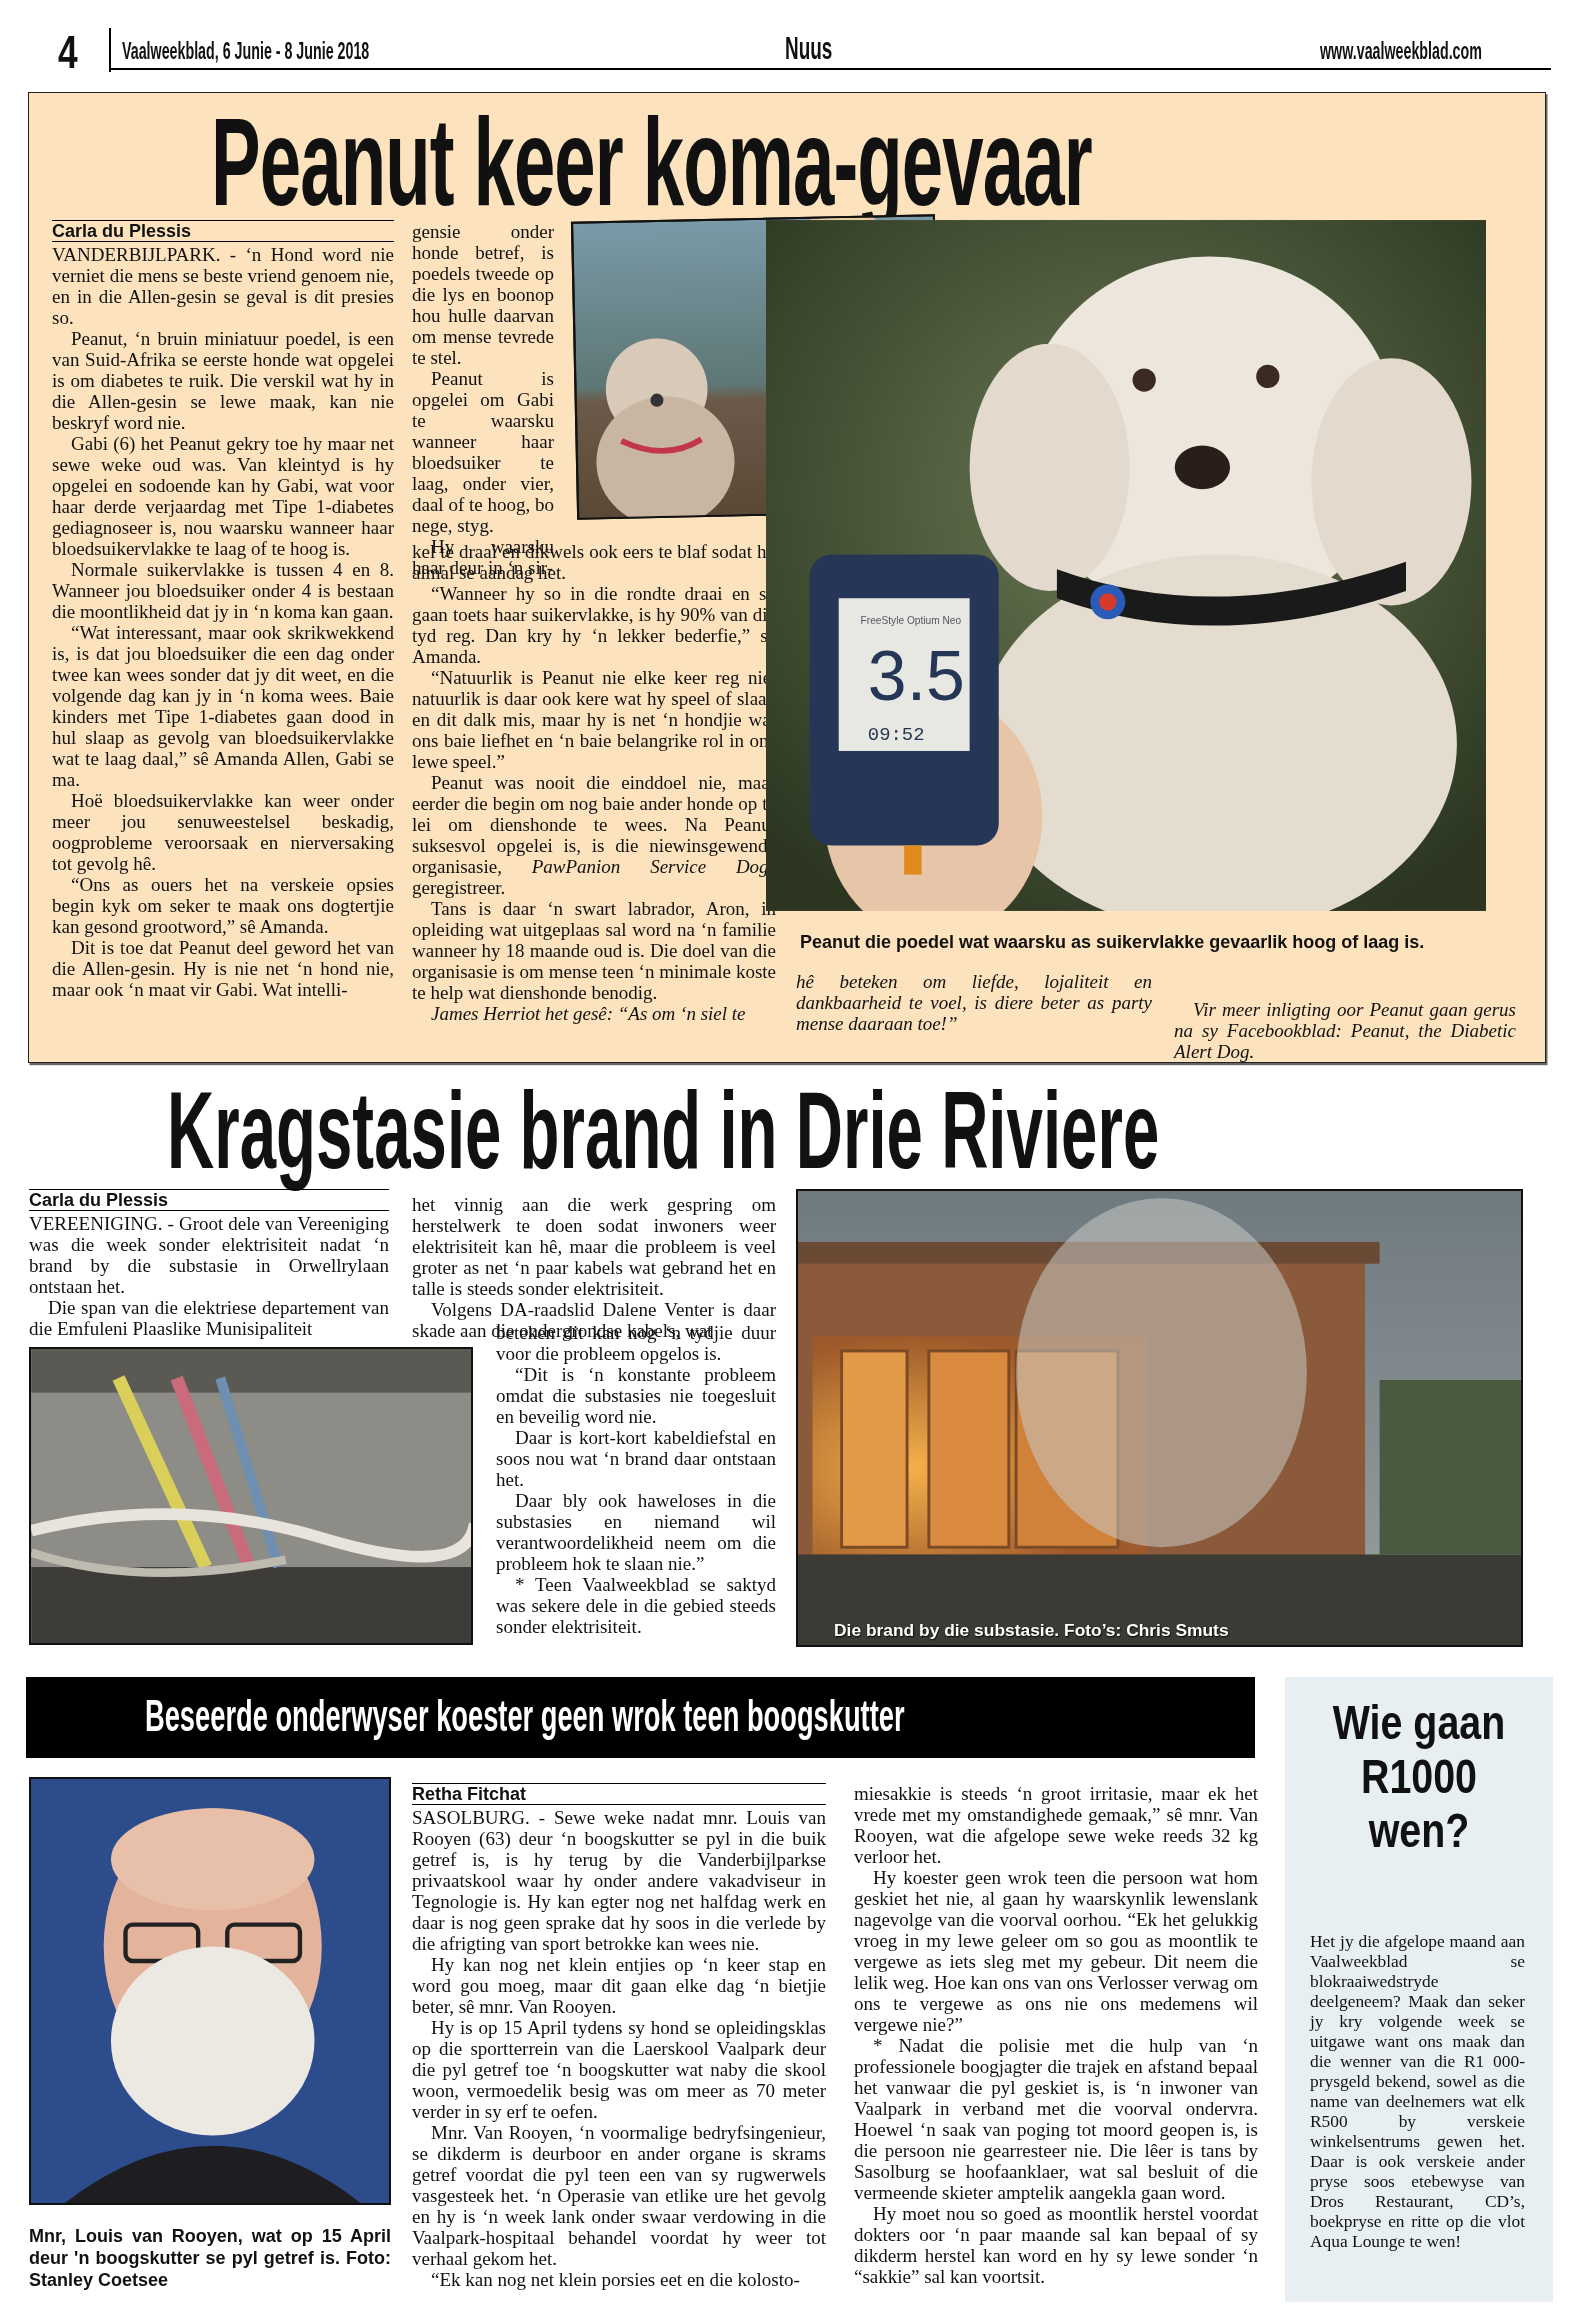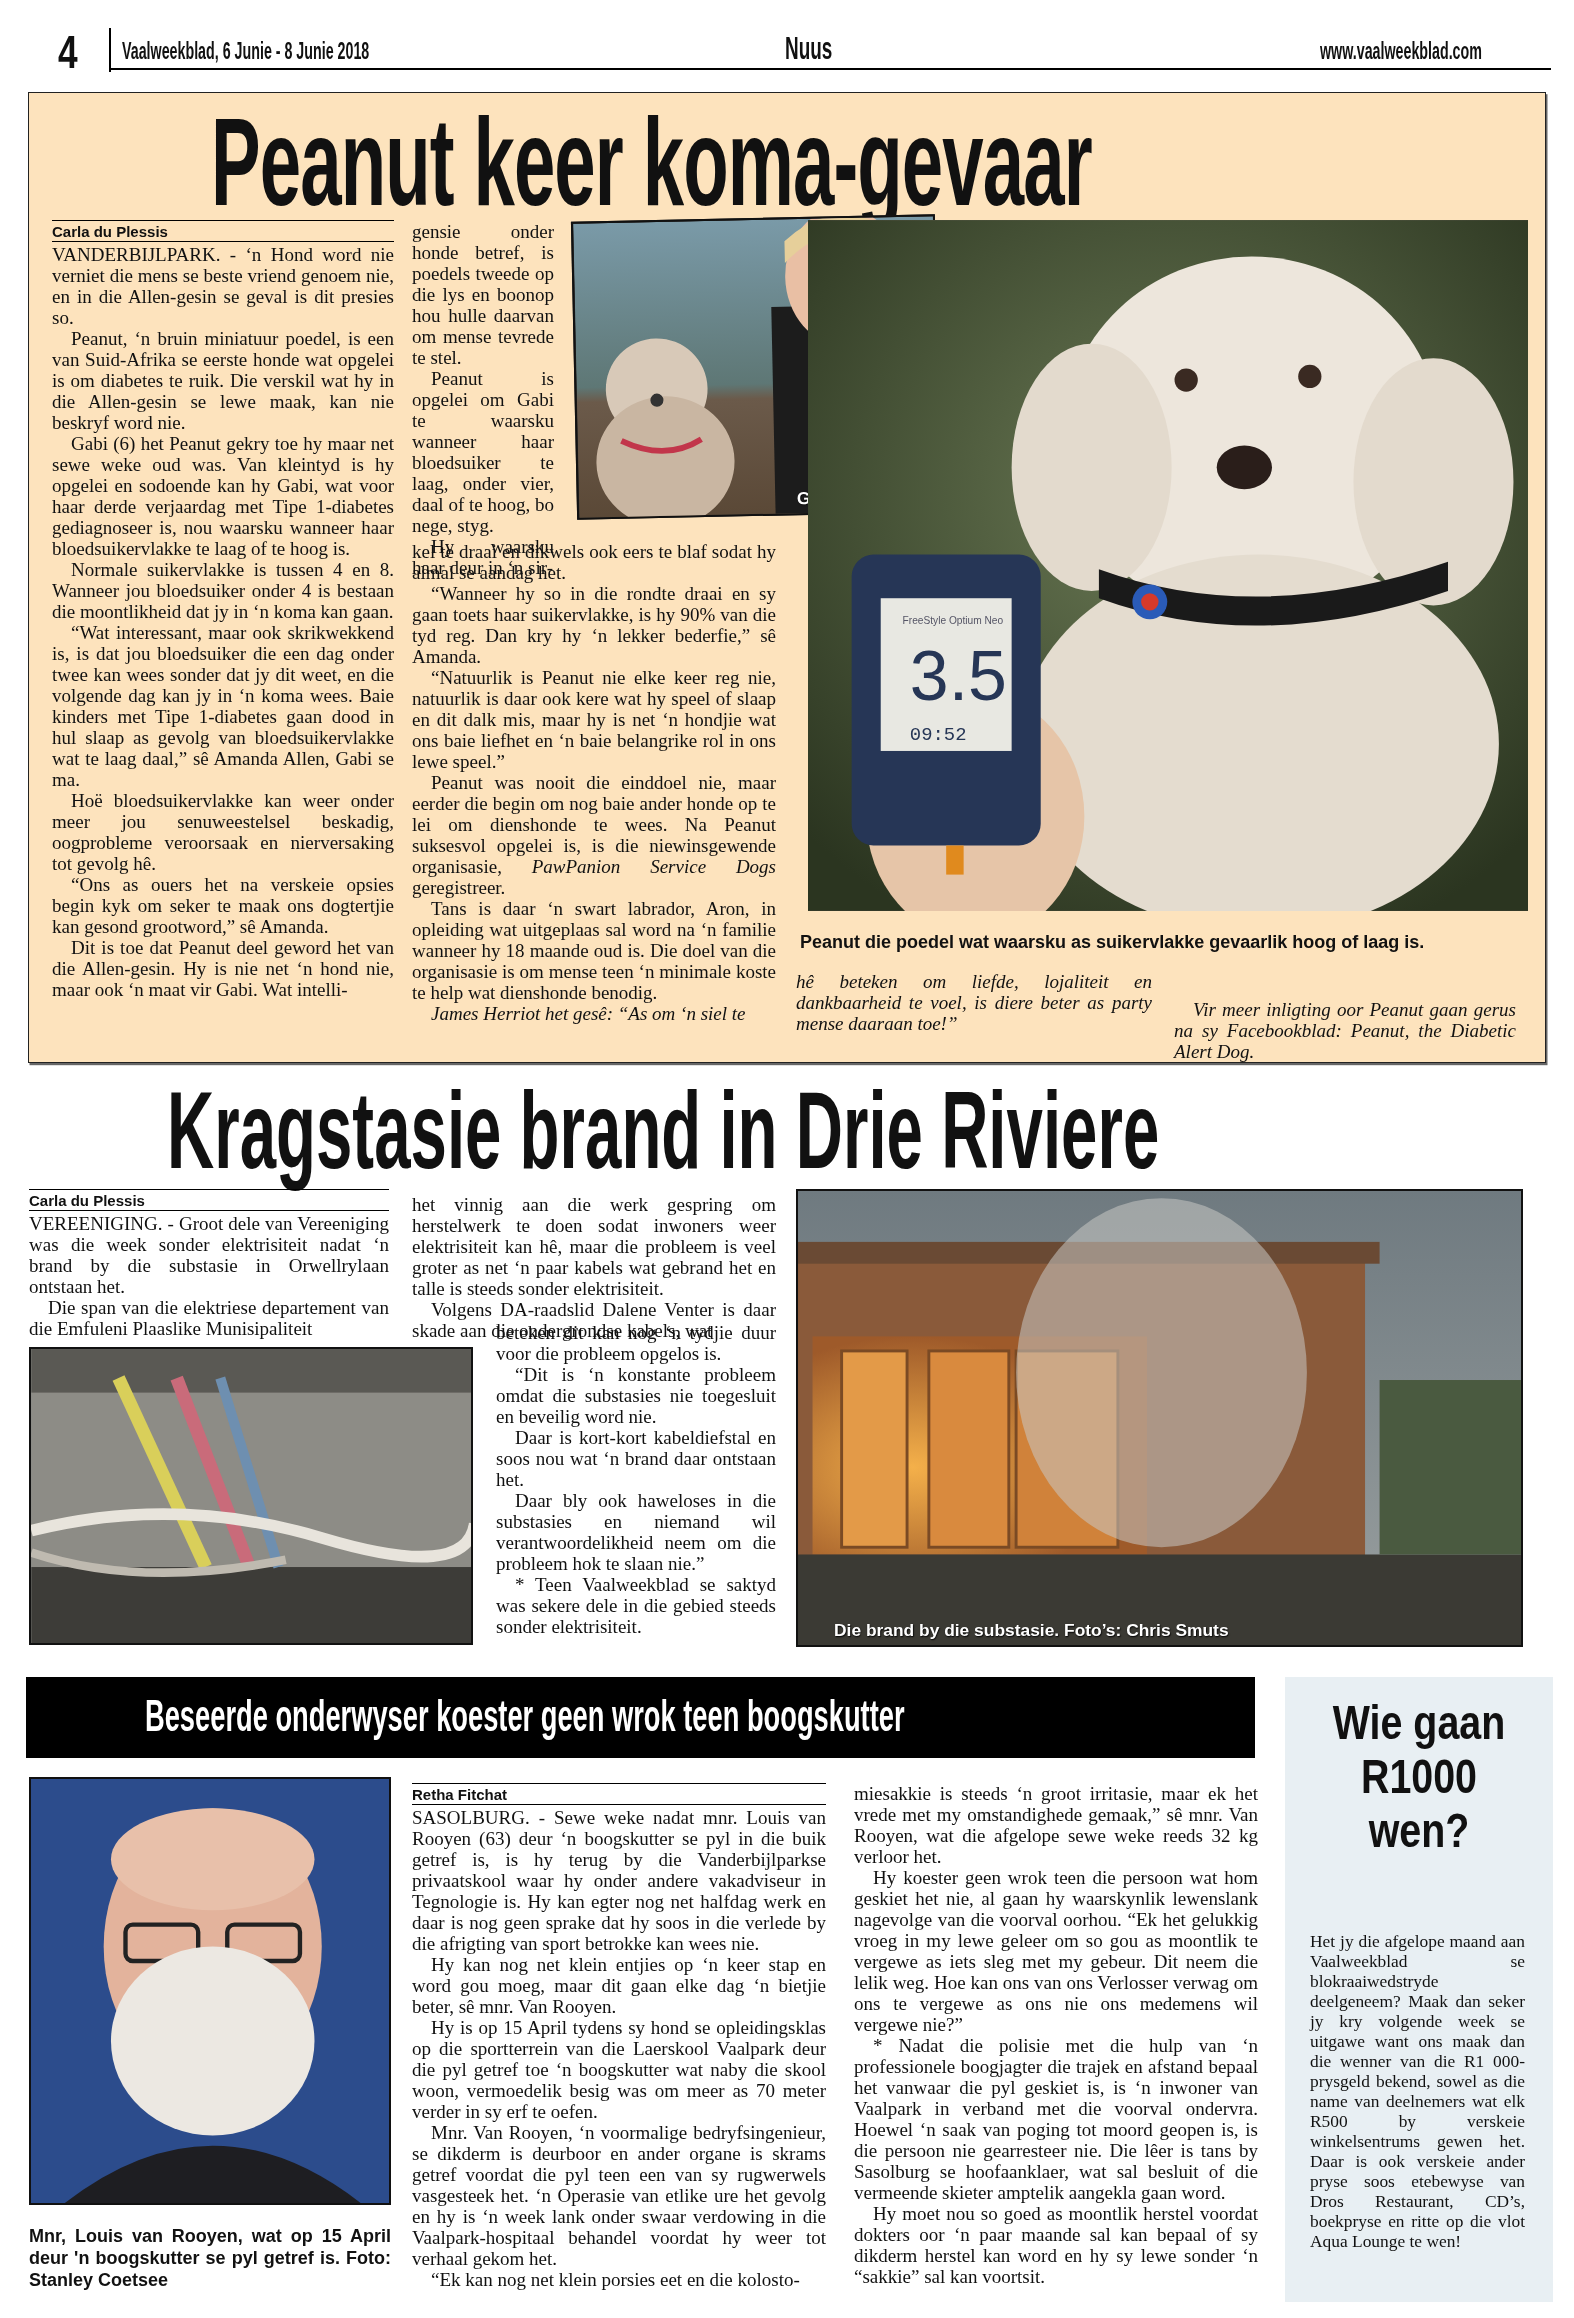--- a/index.html
+++ b/index.html
@@ -14,21 +14,21 @@
   .hdr-vbar { left: 109px; top: 28px; width: 1.5px; height: 44px; background: #000; }
   .hdr-line { left: 111px; top: 68px; width: 1440px; height: 2.2px; background: #000; }
   .hdr-date { left: 122px; top: 38px; font-size: 23px; transform: scaleX(0.62); }
   .hdr-section { left: 785px; top: 30.5px; font-size: 30.5px; transform: scaleX(0.62); }
   .hdr-url { left: 1320px; top: 38px; font-size: 23px; transform: scaleX(0.62); }
 
   
   .peanut-panel { left: 28px; top: 92px; width: 1518px; height: 971px; background: #fde3bd; border: 1.5px solid #222; box-shadow: 1.5px 2.2px 0 #666; }
   .headline-peanut { left: 211px; top: 100px; font-size: 124px; line-height: 124px; transform: scaleX(0.6); letter-spacing: -1.5px; }
 
-  .byline { font-family: "Liberation Sans", sans-serif; font-weight: bold; font-size: 15px; border-top: 1.5px solid #000; border-bottom: 1.5px solid #000; padding: 1.5px 0 0.7px 0; line-height: 17.4px; }
+  .byline { font-family: "Liberation Sans", sans-serif; font-weight: bold; font-size: 18px; border-top: 1.5px solid #000; border-bottom: 1.5px solid #000; padding: 1.5px 0 0.7px 0; line-height: 17.4px; }
 
   .body-text { font-size: 19px; line-height: 21px; text-align: justify; hyphens: auto; }
   .body-text p { text-indent: 19px; }
   .body-text p.first { text-indent: 0; }
   .body-text .it { font-style: italic; }
   .body-text .bold { font-weight: normal; }
 
   .photo { overflow: hidden; border: 2.2px solid #111; }
   .photo-caption-overlay { font-family: "Liberation Sans", sans-serif; font-weight: bold; color: #fff; font-size: 17.4px; text-shadow: 0.7px 0.7px 1.5px #000; }
 
@@ -102,21 +102,21 @@
 
 <div class="abs body-text" style="left:412px; top:541px; width:364px;">
   <p class="first">kel te draai en dikwels ook eers te blaf sodat hy almal se aandag het.</p>
   <p>“Wanneer hy so in die rondte draai en sy gaan toets haar suikervlakke, is hy 90% van die tyd reg. Dan kry hy ‘n lekker bederfie,” sê Amanda.</p>
   <p>“Natuurlik is Peanut nie elke keer reg nie, natuurlik is daar ook kere wat hy speel of slaap en dit dalk mis, maar hy is net ‘n hondjie wat ons baie liefhet en ‘n baie belangrike rol in ons lewe speel.”</p>
   <p><span>Peanut was nooit die einddoel nie, maar eerder die begin om nog baie ander honde op te lei om dienshonde te wees. Na Peanut suksesvol opgelei is, is die niewinsgewende organisasie,</span> <span class="it">PawPanion Service Dogs</span> <span>geregistreer.</span></p>
   <p>Tans is daar ‘n swart labrador, Aron, in opleiding wat uitgeplaas sal word na ‘n familie wanneer hy 18 maande oud is. Die doel van die organisasie is om mense teen ‘n minimale koste te help wat dienshonde benodig.</p>
   <p class="it">James Herriot het gesê: “As om ‘n siel te</p>
 </div>
 
-<div class="abs photo" style="left:808px; top:220px; width:720px; height:691px; background:#f9a8d4; border:none;">
+<div class="abs photo" style="left:766px; top:220px; width:720px; height:691px; background:#f9a8d4; border:none;">
   <svg width="720" height="691" viewBox="0 0 990 950">
     <defs>
       <radialGradient id="bg2" cx="0.5" cy="0.4" r="0.7">
         <stop offset="0" stop-color="#6b7a55"></stop>
           <stop offset="1" stop-color="#2b3520"></stop>
       </radialGradient>
     </defs>
     <rect width="990" height="950" fill="url(#bg2)"></rect>
     <ellipse cx="610" cy="300" rx="260" ry="250" fill="#ede6dc"></ellipse>
     <ellipse cx="620" cy="720" rx="330" ry="260" fill="#e4dccf"></ellipse>

